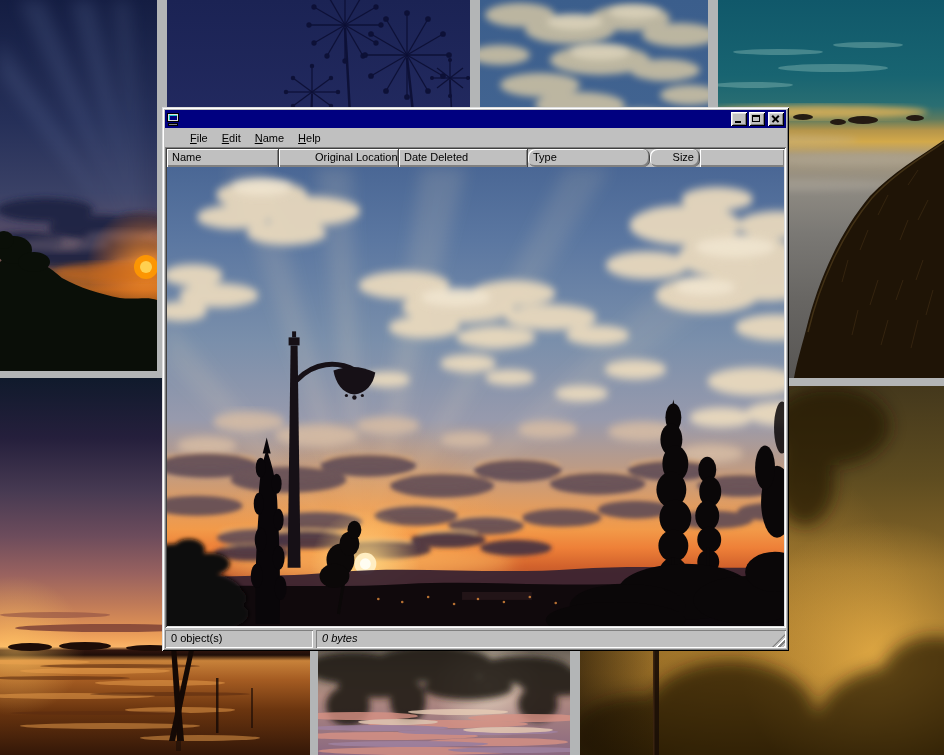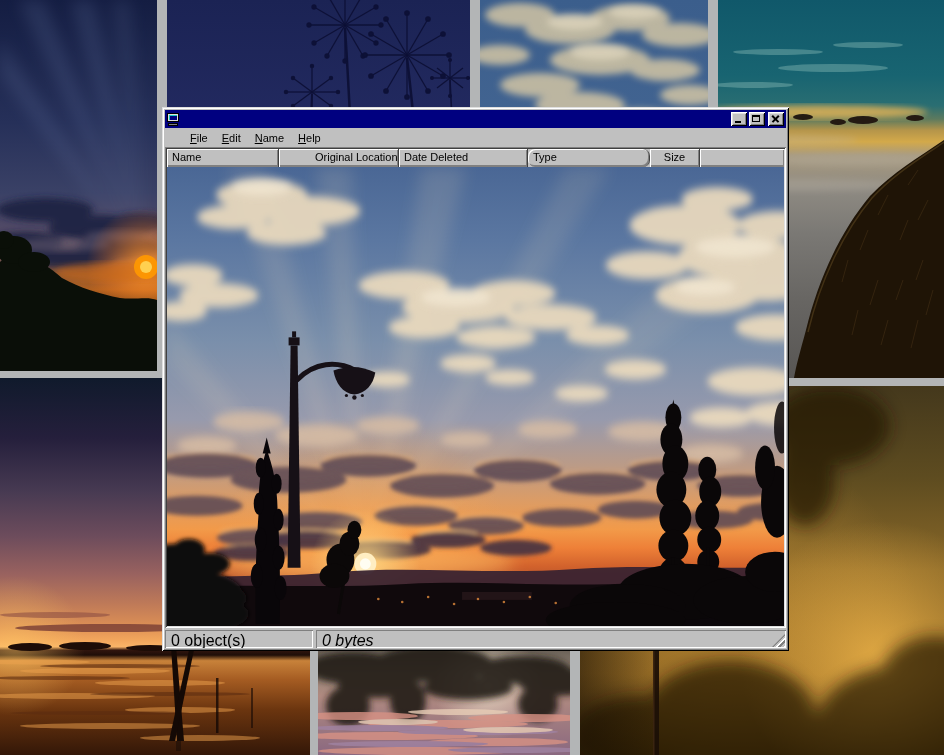--- a/index.html
+++ b/index.html
@@ -62,29 +62,29 @@
                 inset 2px 2px 0 #404040, inset -2px -2px 0 #dfdfdf;
     padding:2px;
   }
   .header-row { height:18px; display:flex; flex:0 0 auto; background:#c0c0c0; }
   .hseg {
     background:#c0c0c0; font-size:11px; color:#000; padding:2px 5px 0 5px;
     border-right:1px solid #404040; white-space:nowrap; overflow:hidden;
     box-shadow: inset 1px 1px 0 #fff, inset -1px -2px 0 #808080;
     cursor:default;
   }
-  .hseg.right { text-align:center; }
+  .hseg.right { text-align:right;border-radius:7px; }
   .col-0{width:112px;} .col-1{width:120px;padding-left:36px;} .col-2{width:129px;}
   .col-3{width:122px;border-radius:7px;} .col-4{width:50px;}  .col-5{flex:1 1 auto; border-right:none;}
   .client { flex:1 1 auto; position:relative; background:#6c86a8; overflow:hidden; }
   .client svg { position:absolute; left:0; top:0; width:100%; height:100%; }
 
   .statusbar { height:20px; flex:0 0 auto; display:flex; gap:3px; padding-top:2px; position:relative; }
   .status-panel {
-    font-size:16px; color:#000; padding:2px 6px 0 6px;
+    font-size:11px; color:#000; padding:2px 6px 0 6px;
     box-shadow: inset 1px 1px 0 #808080, inset -1px -1px 0 #fff;
     white-space:nowrap; overflow:hidden;
   }
   .sp-left { width:148px; flex:0 0 auto; }
   .sp-right { flex:1 1 auto;font-style:italic; }
   .grip {
     position:absolute; right:1px; bottom:1px; width:13px; height:13px;
     clip-path: polygon(100% 0, 100% 100%, 0 100%);
     background: repeating-linear-gradient(135deg,
       #c0c0c0 0 2px, #fff 2px 3px, #808080 3px 5px);

